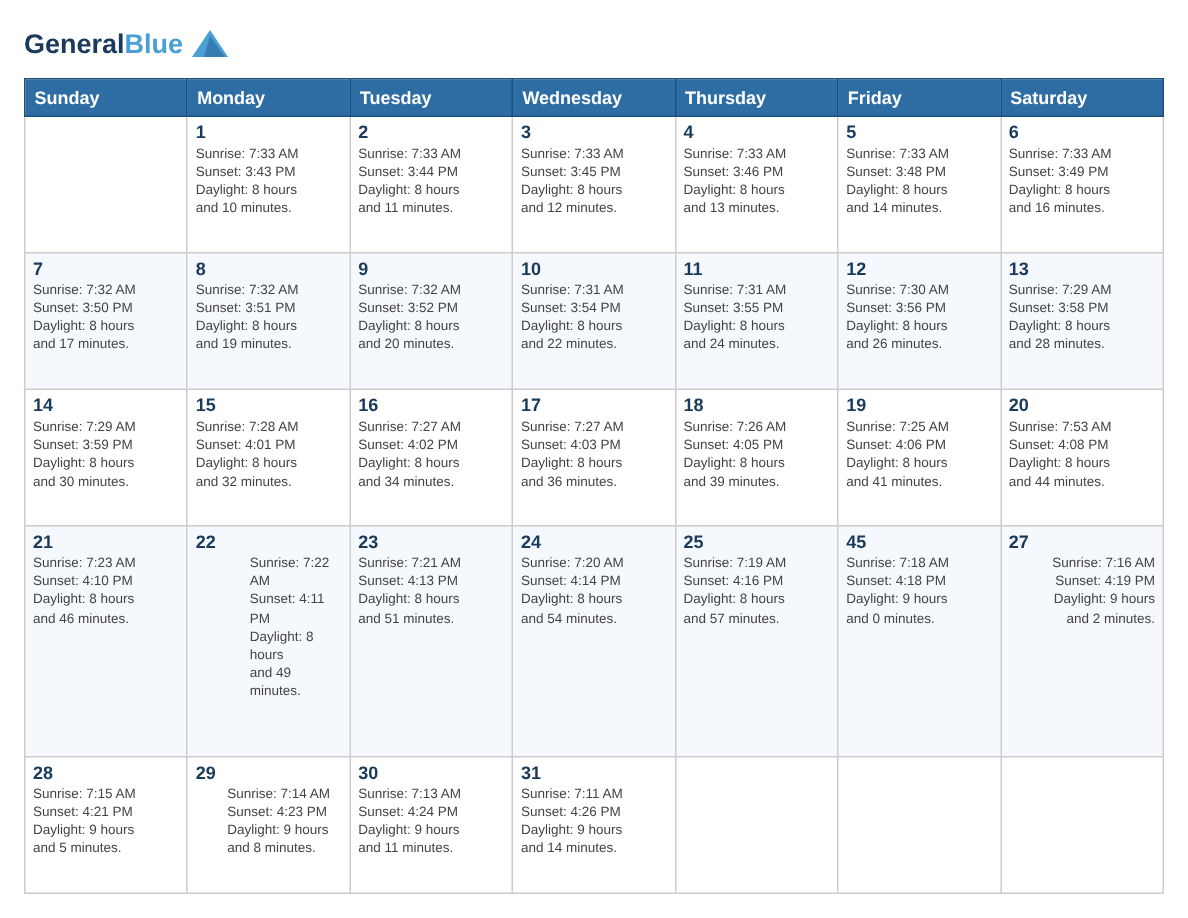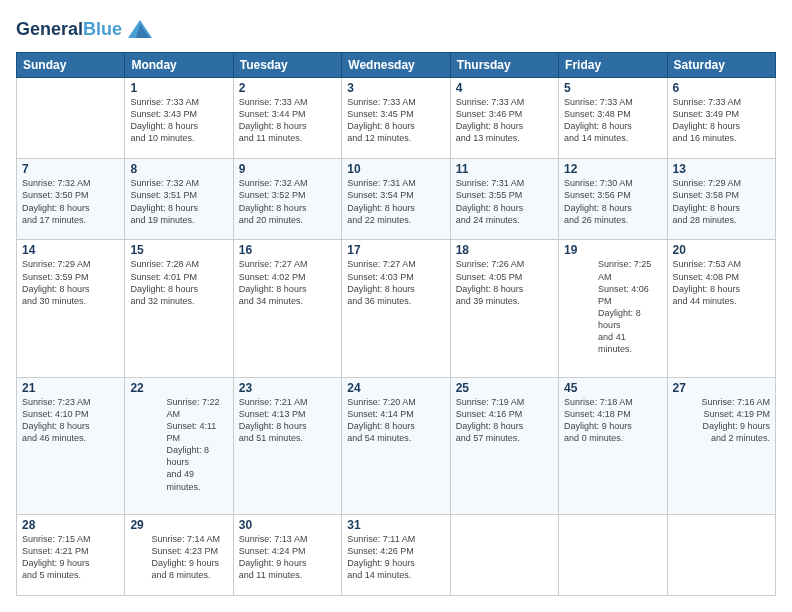--- a/index.html
+++ b/index.html
@@ -257,21 +257,21 @@
           </td>
           <td>
             <span class="day-number">18</span>
             <div class="day-info" style="white-space: pre-line;">Sunrise: 7:26 AM
 Sunset: 4:05 PM
 Daylight: 8 hours
 and 39 minutes.</div>
           </td>
           <td>
             <span class="day-number">19</span>
-            <div class="day-info" style="white-space: pre-line; margin-left: 34px;">Sunrise: 7:25 AM
+            <div class="day-info" style="white-space: pre-line;">Sunrise: 7:25 AM
 Sunset: 4:06 PM
 Daylight: 8 hours
 and 41 minutes.</div>
           </td>
           <td>
             <span class="day-number">20</span>
             <div class="day-info" style="white-space: pre-line;">Sunrise: 7:53 AM
 Sunset: 4:08 PM
 Daylight: 8 hours
 and 44 minutes.</div>

